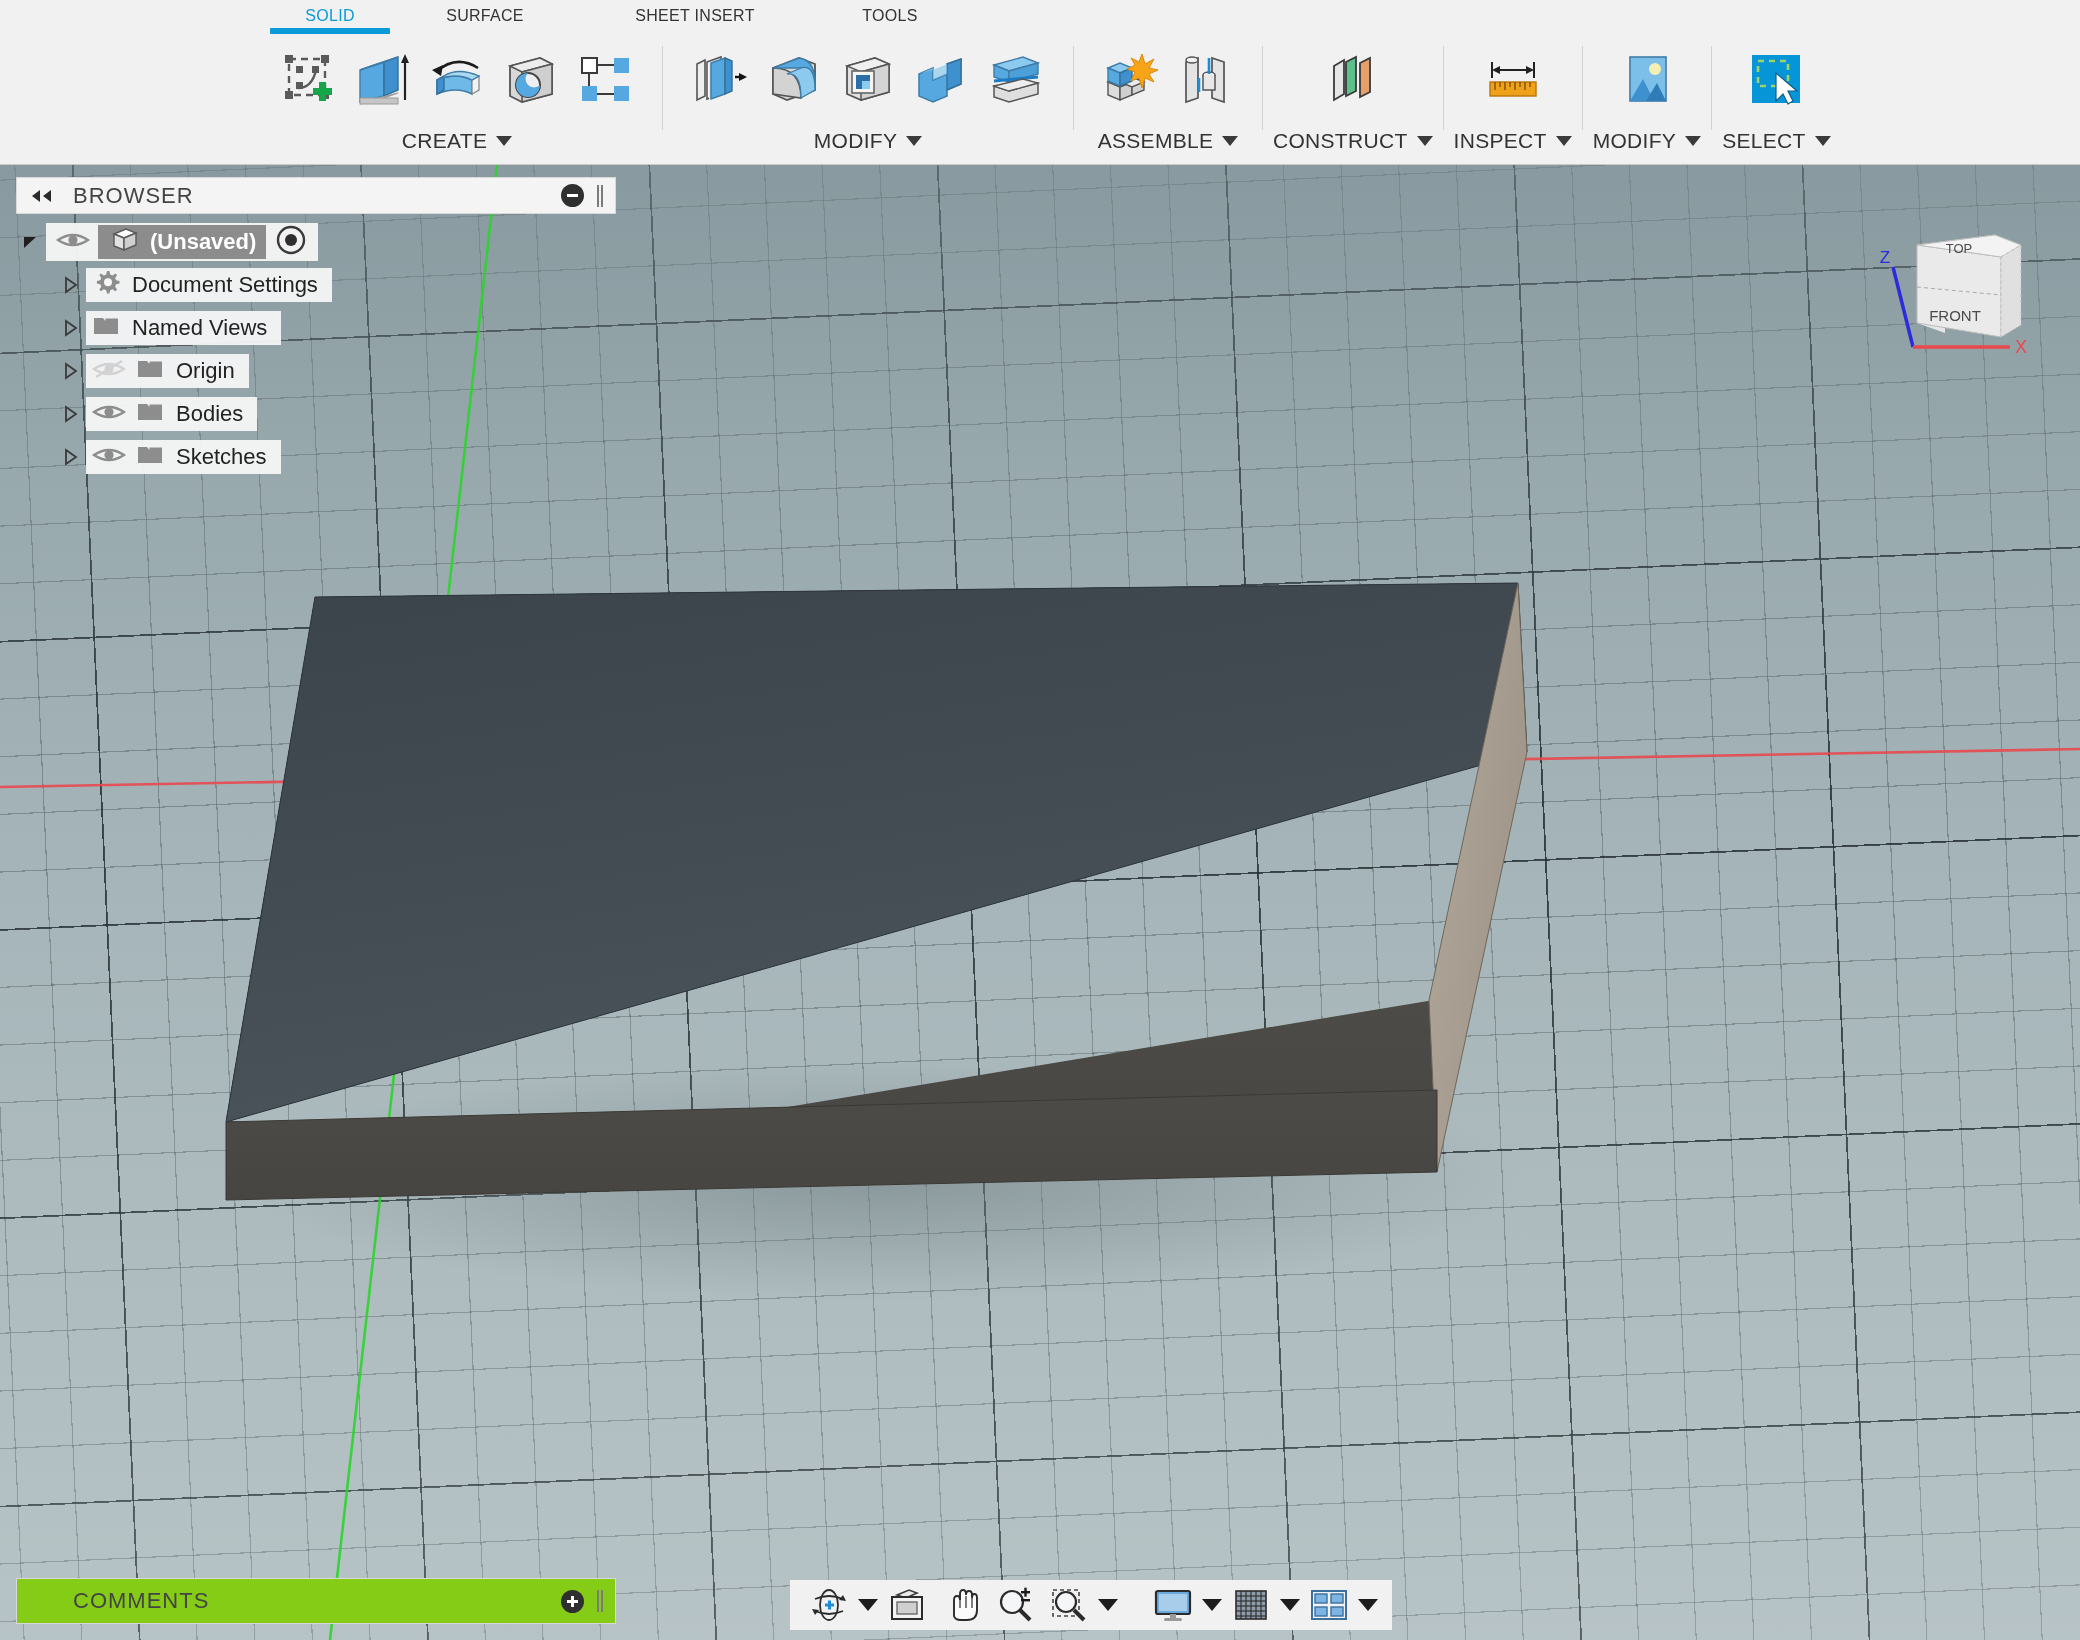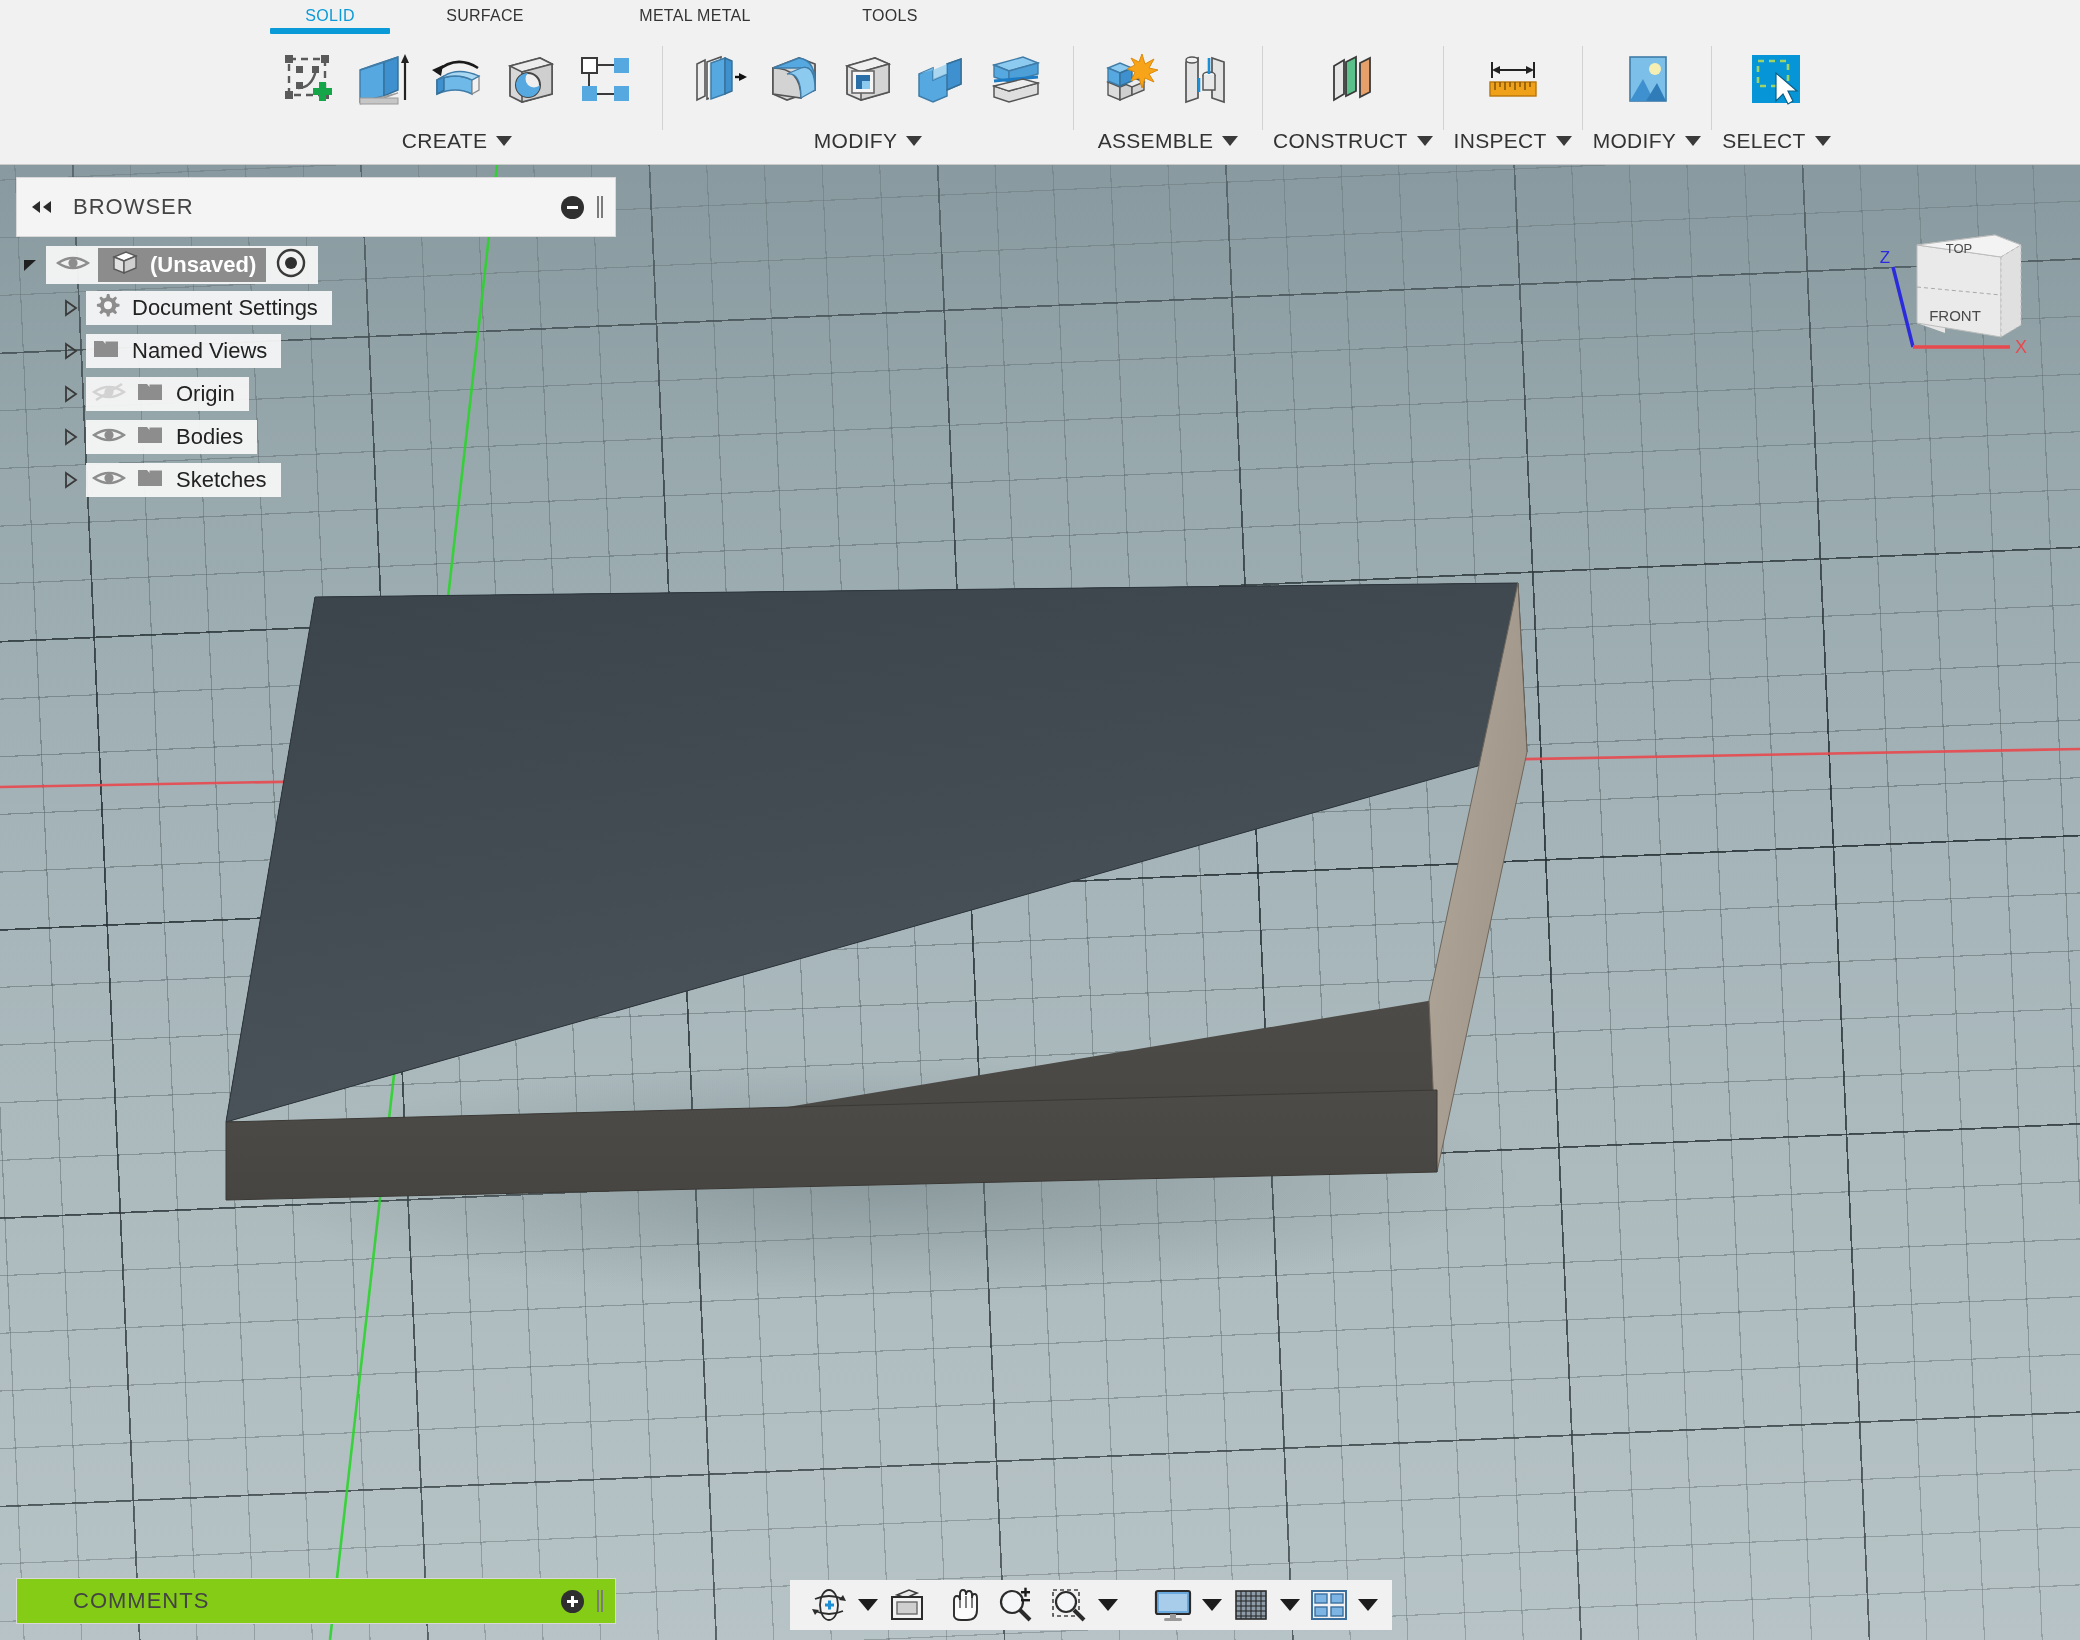--- a/index.html
+++ b/index.html
@@ -71,21 +71,21 @@
   .grp .icons{display:flex;align-items:flex-start;gap:0;height:82px;padding:0 10px;}
   .grp .gname{display:flex;align-items:center;justify-content:center;gap:9px;height:30px;
     font-size:21px;color:#333;letter-spacing:.3px;cursor:pointer;margin-top:4px;}
   .sep{width:1px;align-self:stretch;margin:6px 10px 30px 10px;background:#d2d2d2;}
   .btn{width:74px;height:78px;display:flex;align-items:center;justify-content:center;cursor:pointer;
     border-radius:3px;}
   .btn svg{display:block;}
 
   
   #browser{position:absolute;left:16px;top:177px;width:600px;}
-  #browser-head{height:60px;background:#f4f4f4;border:1px solid #d8d8d8;display:flex;align-items:center;
+  #browser-head{height:37px;background:#f4f4f4;border:1px solid #d8d8d8;display:flex;align-items:center;
     padding:0 12px;box-sizing:border-box;}
   #browser-head .ttl{font-size:22px;color:#444;letter-spacing:1px;margin-left:18px;}
   #browser-head .right{margin-left:auto;display:flex;align-items:center;gap:13px;}
   .dot-btn{width:23px;height:23px;border-radius:50%;background:#2f2f2f;display:flex;align-items:center;
     justify-content:center;cursor:pointer;}
   .dot-btn .h{width:11px;height:3px;background:#fff;}
   .dot-btn .v{width:3px;height:11px;background:#fff;position:absolute;}
   .grip{display:flex;gap:2px;cursor:col-resize;}
   .grip i{width:2px;height:22px;background:#7b7b7b;display:block;}
 
@@ -235,21 +235,21 @@
 
 
     <div id="tabs">
       <div class="tab active" style="width:120px">
         <span>SOLID</span><span class="ul"></span>
       </div>
       <div class="tab" style="width:190px">
         <span>SURFACE</span>
       </div>
       <div class="tab" style="width:230px">
-        <span>METAL METAL</span>
+        <span>SHEET INSERT</span>
       </div>
       <div class="tab" style="width:160px">
         <span>TOOLS</span>
       </div>
     </div>
 
     <div id="groups">
 
       <div class="grp">
         <div class="icons">

